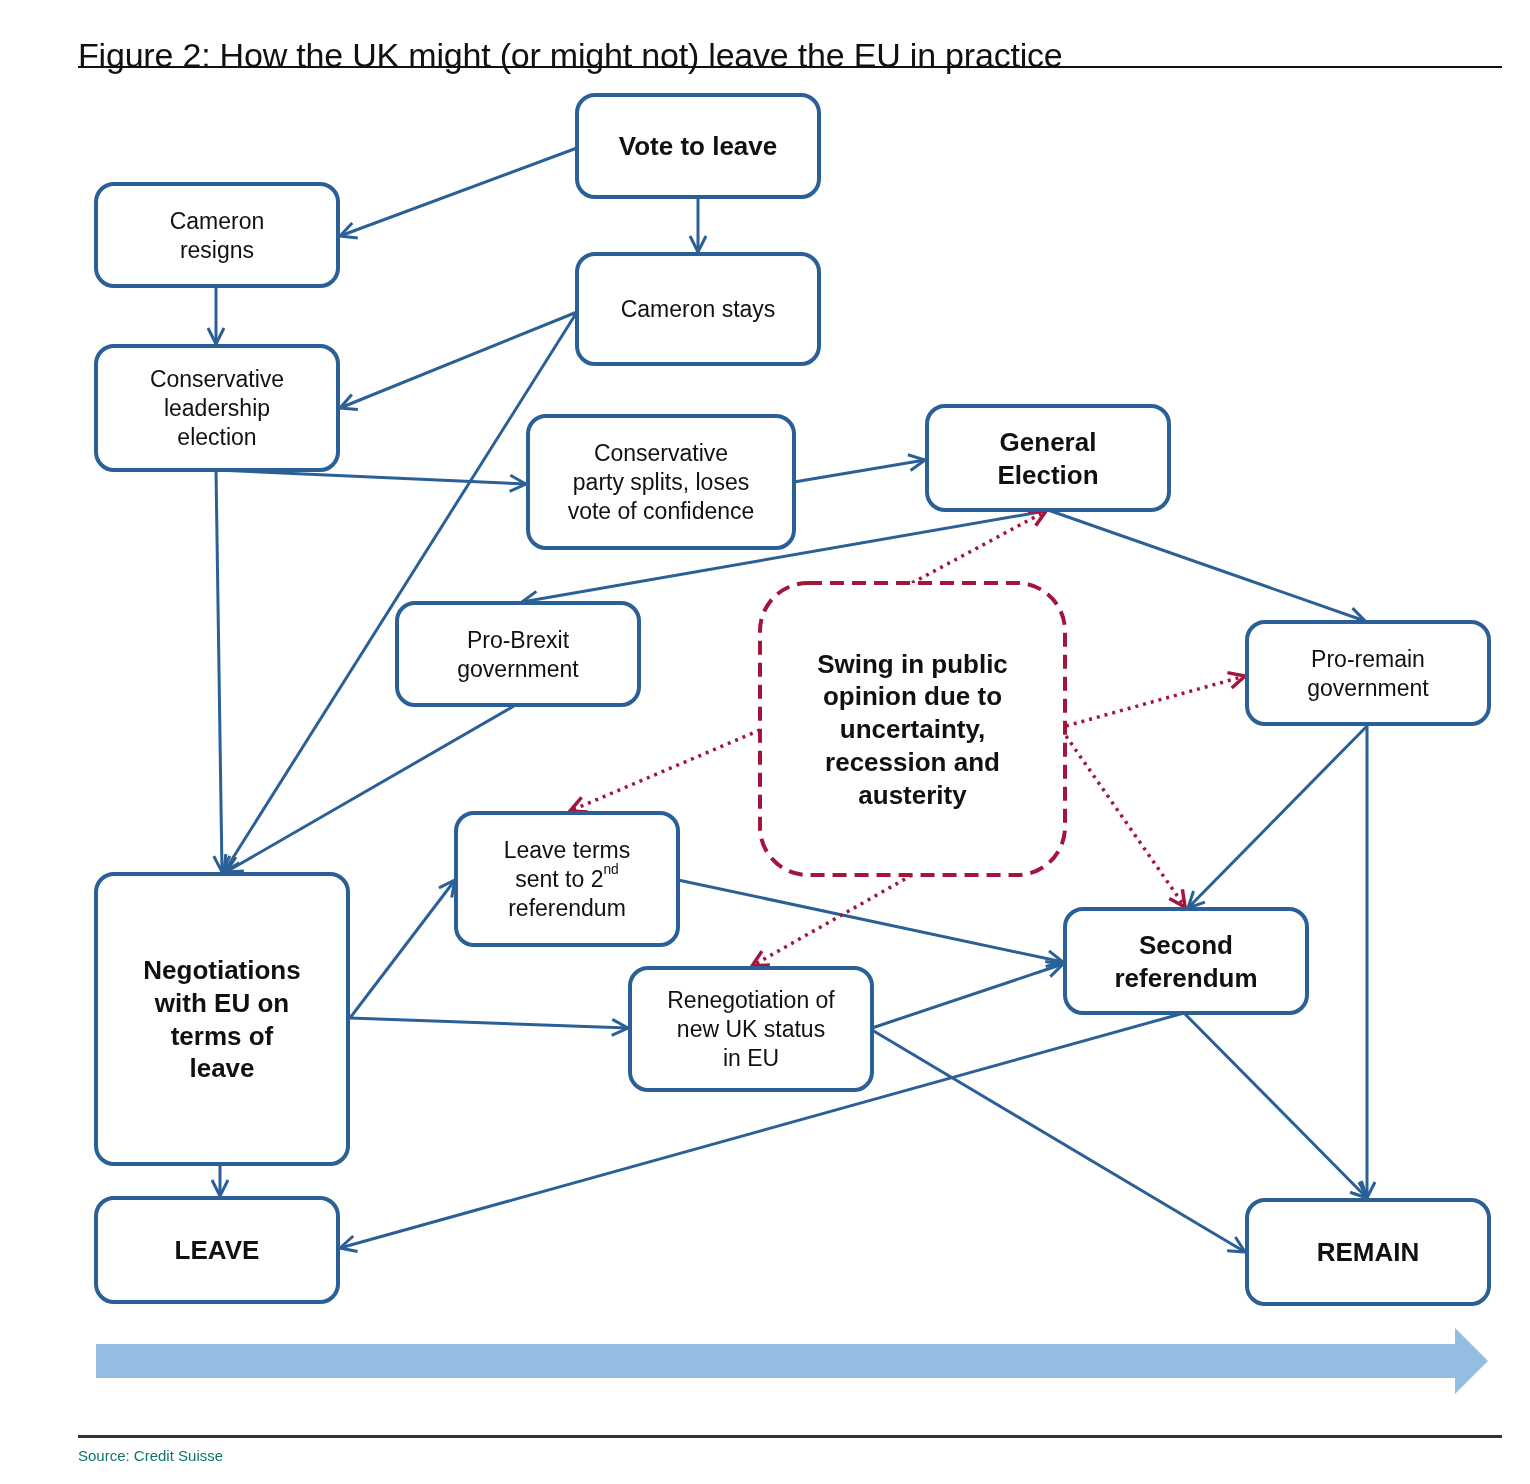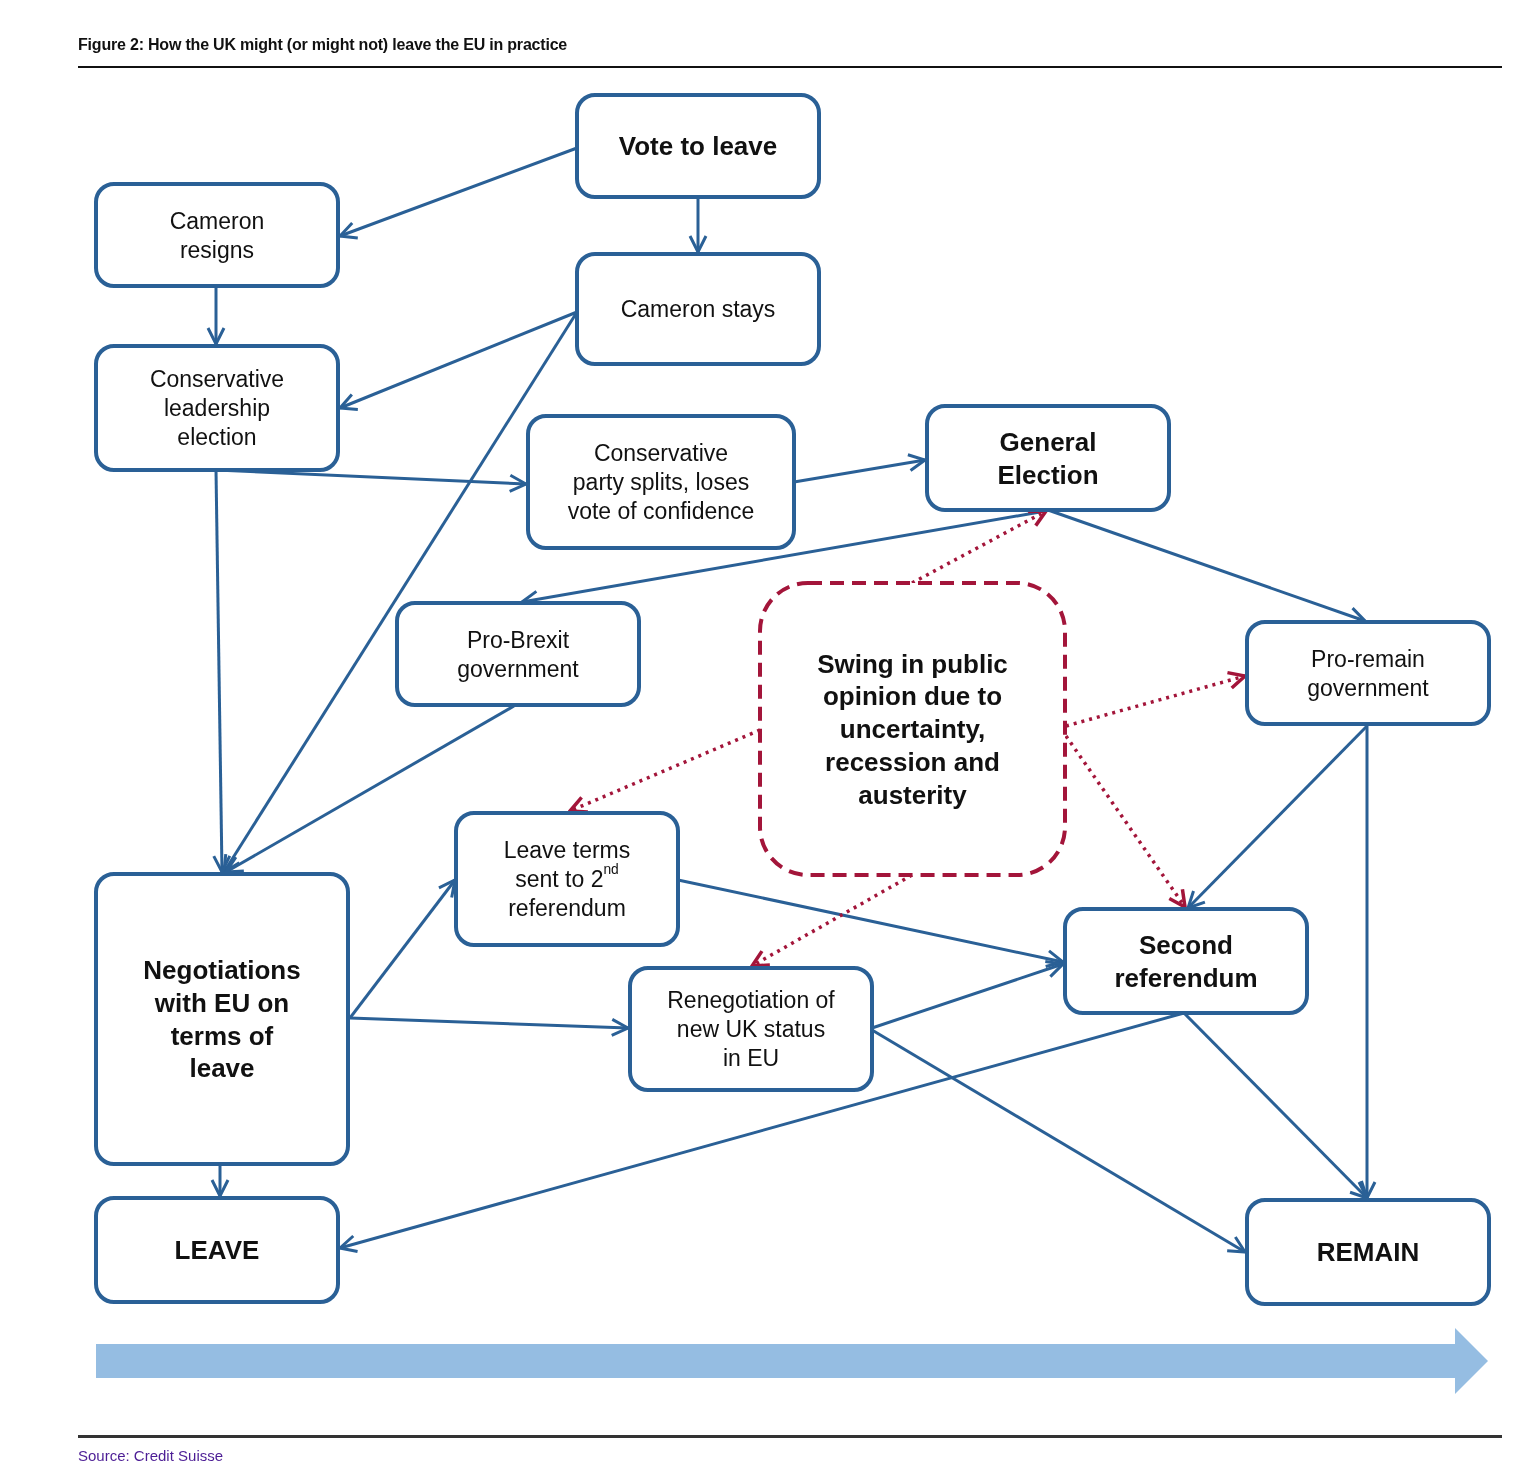--- a/index.html
+++ b/index.html
@@ -1,21 +1,21 @@
 <!DOCTYPE html>
 <html><head>
 <meta charset="utf-8">
 <style>
   html, body { margin: 0; padding: 0; background: #ffffff; }
   body { width: 1530px; height: 1484px; position: relative; overflow: hidden;
          font-family: "Liberation Sans", sans-serif; color: #111; }
-  #title { position: absolute; left: 78px; top: 36px; font-size: 16px; font-weight: bold; letter-spacing: -0.2px; }
+  #title { position: absolute; left: 78px; top: 36px; font-size: 34px; font-weight: normal; letter-spacing: -0.2px; }
   #title-rule { position: absolute; left: 78px; top: 66px; width: 1424px; height: 2px; background: #111; }
   #bottom-rule { position: absolute; left: 78px; top: 1435px; width: 1424px; height: 3px; background: #333; }
-  #source { position: absolute; left: 78px; top: 1447px; font-size: 15px; color: #4c1d95; }
+  #source { position: absolute; left: 78px; top: 1447px; font-size: 15px; color: #0f766e; }
   svg#diagram { position: absolute; left: 0; top: 0; }
   .node-text { font-family: "Liberation Sans", sans-serif; fill: #111; text-anchor: middle; }
 </style>
 </head>
 <body>
 
 <div id="title">Figure 2: How the UK might (or might not) leave the EU in practice</div>
 <div id="title-rule"></div>
 
 <svg id="diagram" width="1530" height="1484" viewBox="0 0 1530 1484" xmlns="http://www.w3.org/2000/svg">

